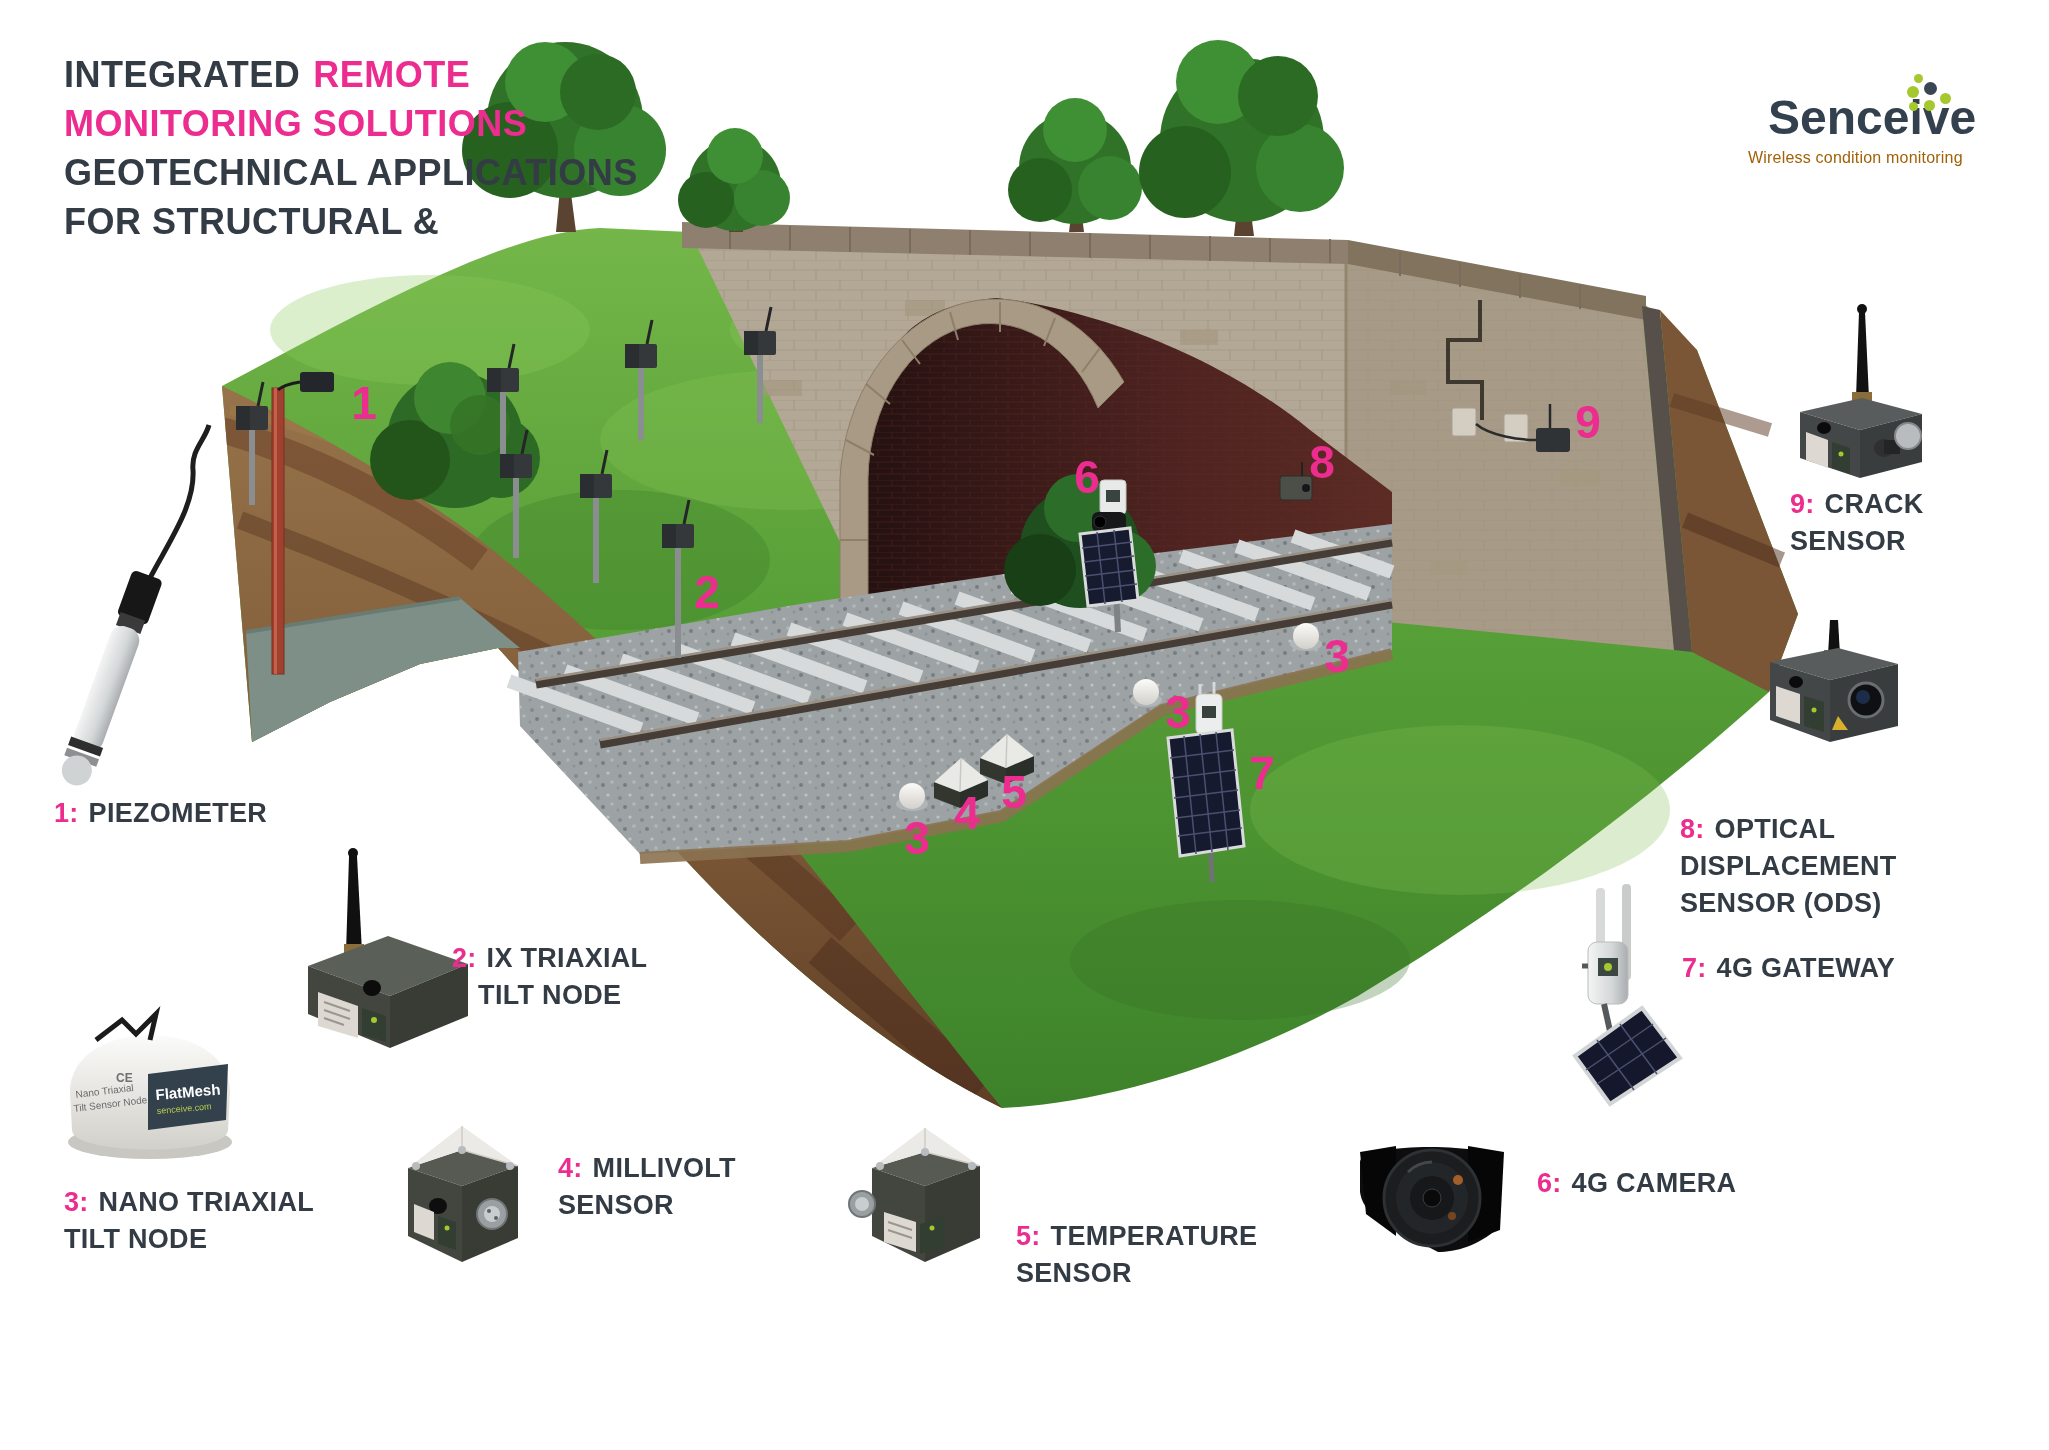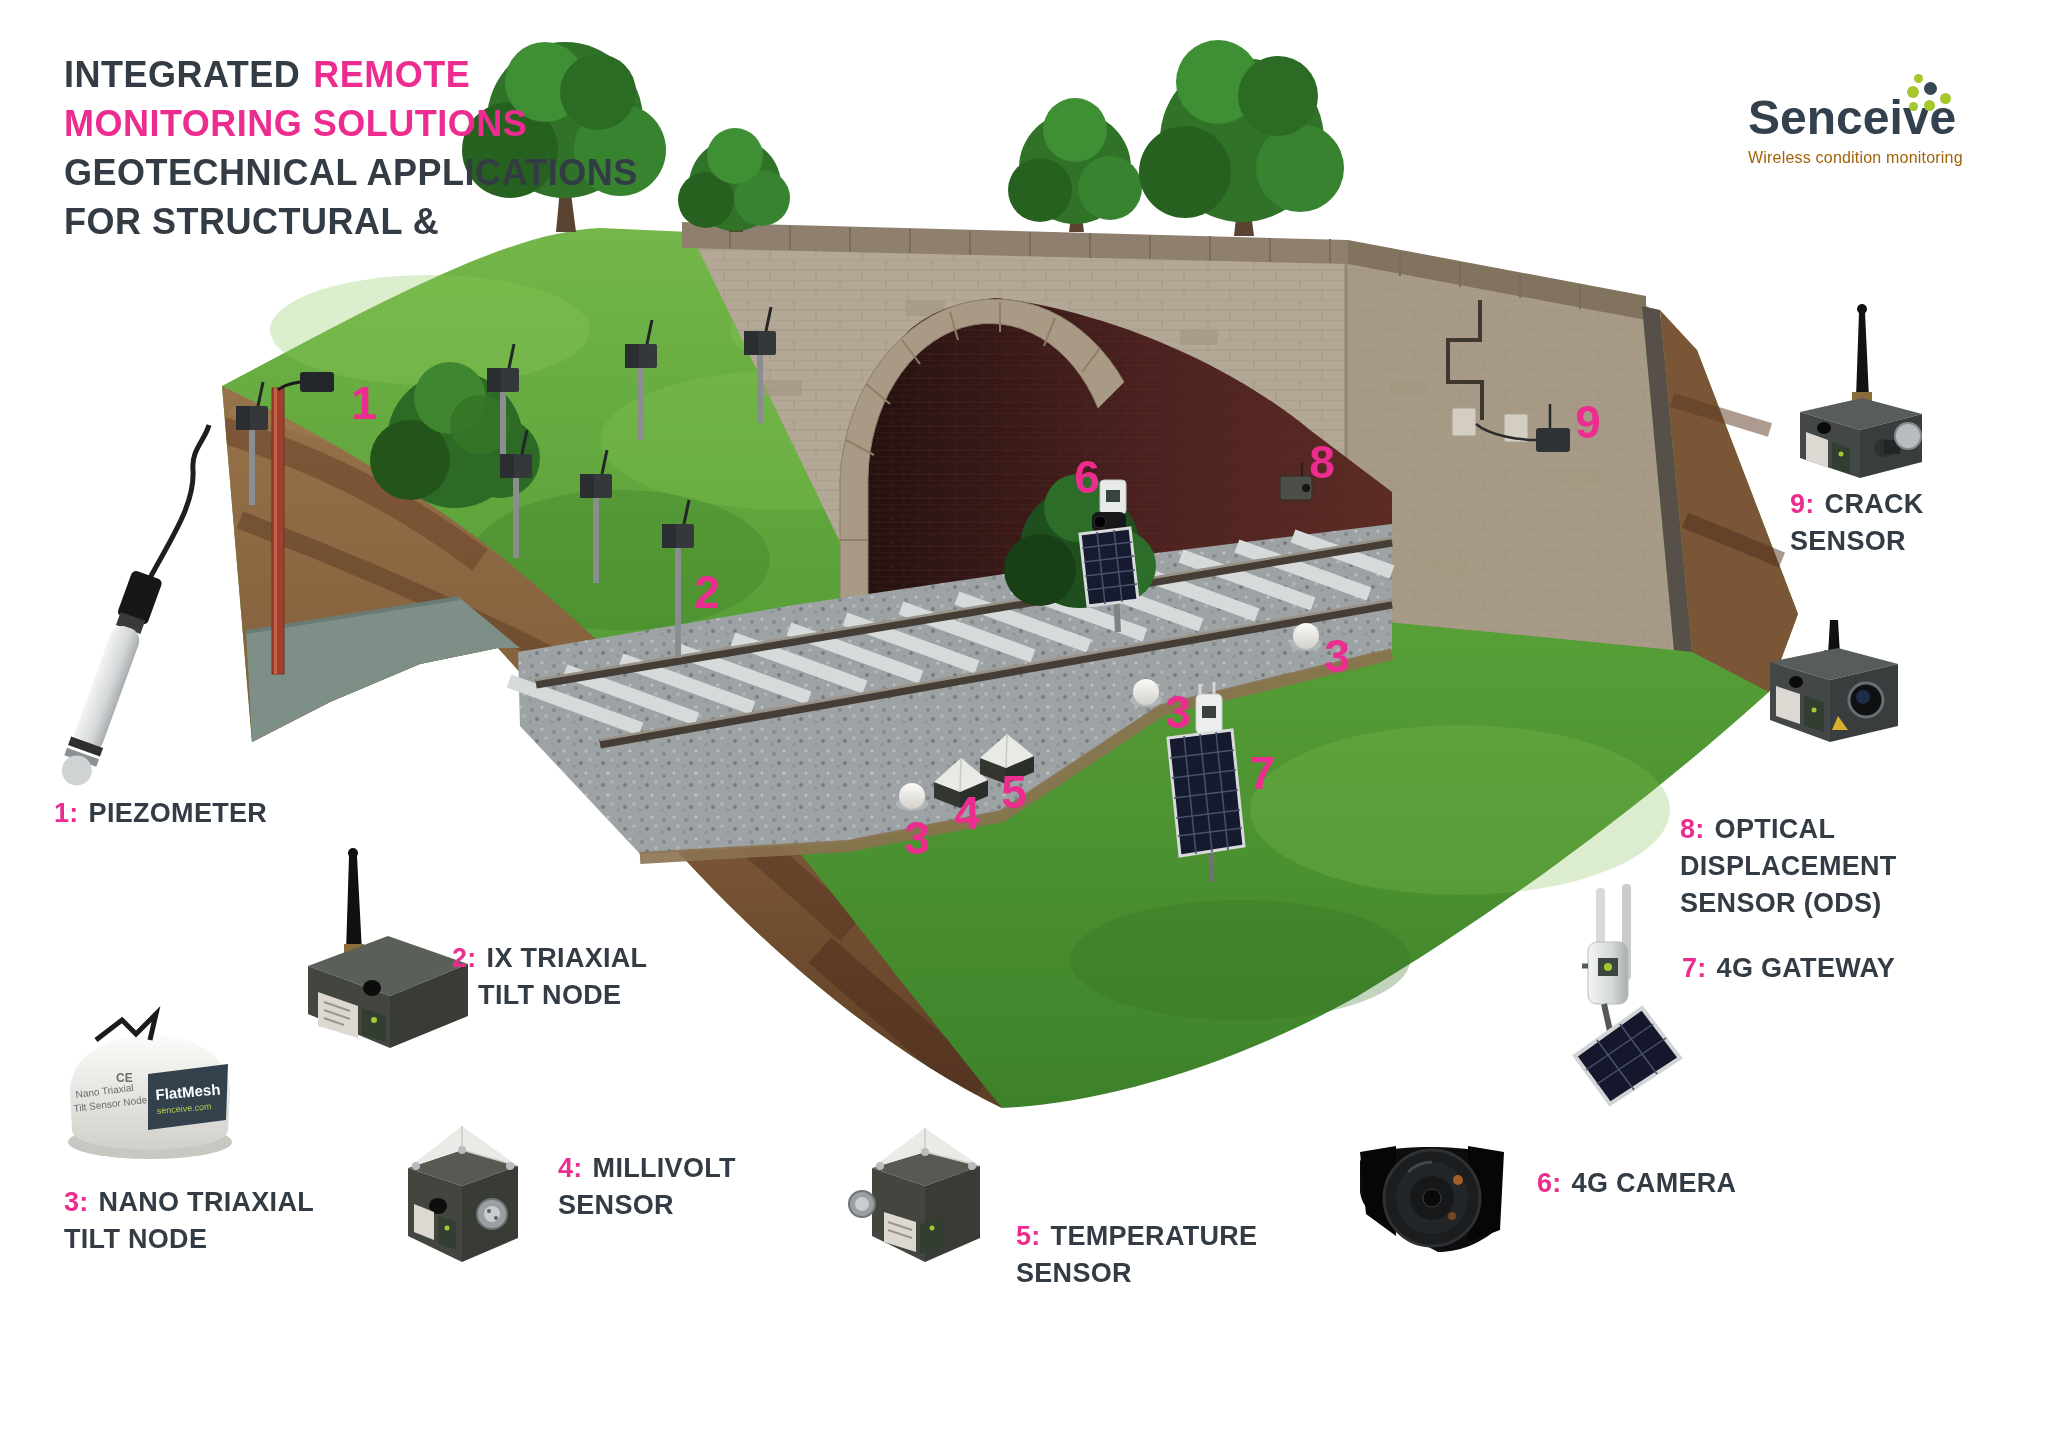--- a/index.html
+++ b/index.html
@@ -7,21 +7,21 @@
          font-family:"Liberation Sans",sans-serif;}
   .scene-svg{position:absolute;left:0;top:0;}
   
   .title{position:absolute;left:64px;top:50px;font-weight:bold;font-size:36px;
          line-height:49px;letter-spacing:.5px;color:#333b45;}
   .title .pink{color:#ec2c8e;}
   .title .dark{color:#333b45;}
   .title .sp{margin-right:13px;}
   
   .logo{position:absolute;left:1748px;top:60px;width:250px;}
-  .logo .brand{font-size:48px;font-weight:bold;color:#33414e;letter-spacing:0;}
+  .logo .brand{font-size:48px;font-weight:bold;color:#33414e;letter-spacing:0;margin-left:20px;}
   .logo .tag{font-size:16px;color:#a16207;margin-top:4px;letter-spacing:.2px;}
   .logo .dot{position:absolute;border-radius:50%;}
   
   .legend{position:absolute;font-weight:bold;font-size:27px;line-height:37px;
           color:#333b45;letter-spacing:.3px;white-space:nowrap;}
   .legend .num{color:#ec2c8e;margin-right:10px;}
   
   .marker{position:absolute;transform:translate(-50%,-50%);font-weight:bold;
           font-size:46px;color:#ec2c8e;line-height:1;}
 </style>

